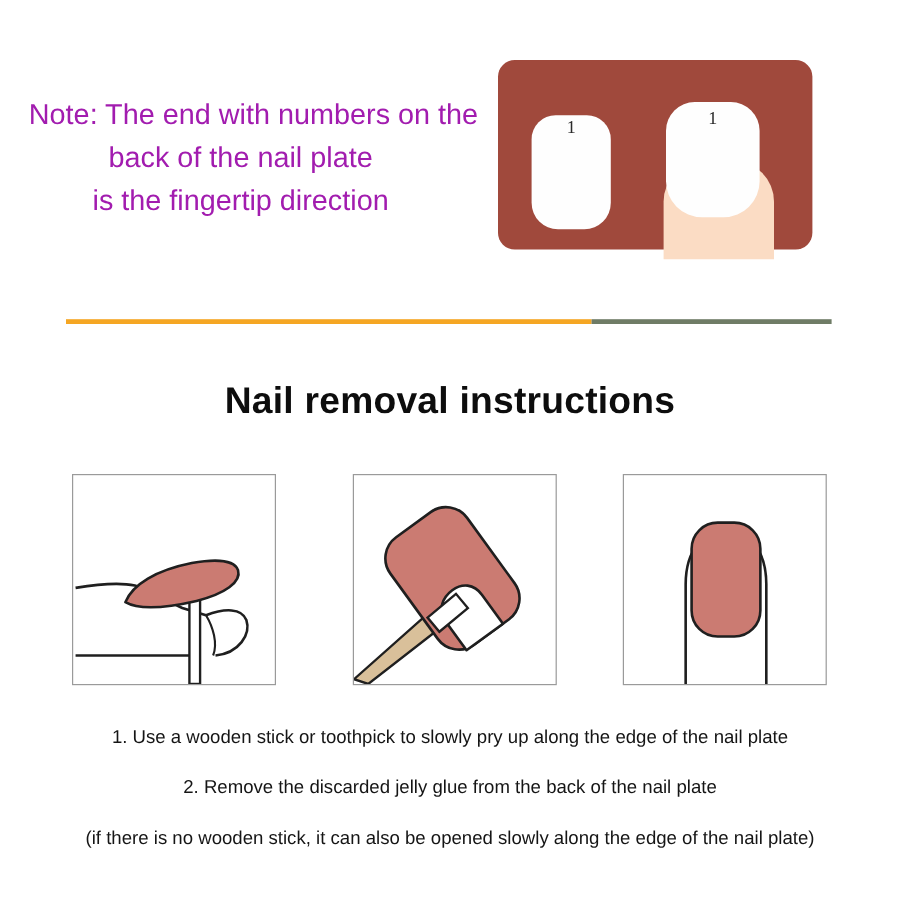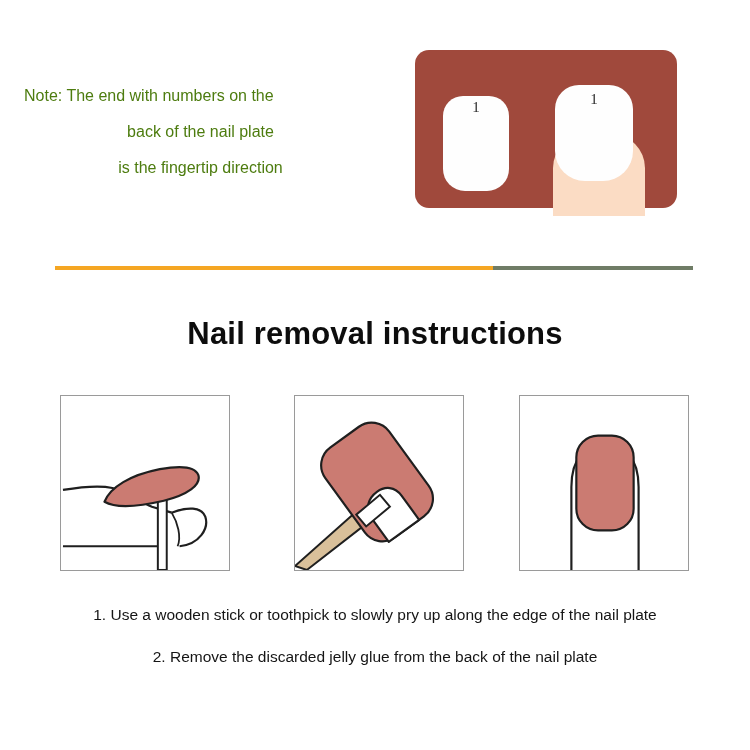--- a/index.html
+++ b/index.html
@@ -26,24 +26,24 @@
   }
 
   #note-text-block {
     position: absolute;
     left: 18px;
     top: 78px;
     width: 365px;
     text-align: center;
   }
   #note-text-block .note-line {
-    font-size: 16px;
+    font-size: 24px;
     line-height: 36px;
     white-space: nowrap;
-    color: #4d7c0f;
+    color: #a21caf;
   }
   #note-text-block .note-line.first {
     text-align: left;
     padding-left: 6px;
   }
 
   
   #nail-card-figure {
     position: absolute;
     left: 415px;
@@ -251,13 +251,14 @@
 
       <rect x="57" y="40" width="58" height="96" rx="22" ry="22" fill="#CB7B72" stroke="#1f1f1f" stroke-width="2.2"></rect>
     </svg>
   </div>
 
 </div>
 
 <div id="instruction-list">
   <div class="instruction-line">1. Use a wooden stick or toothpick to slowly pry up along the edge of the nail plate</div>
   <div class="instruction-line">2. Remove the discarded jelly glue from the back of the nail plate</div>
+  <div class="instruction-line">(if there is no wooden stick, it can also be opened slowly along the edge of the nail plate)</div>
 </div>
 
 </body></html>

